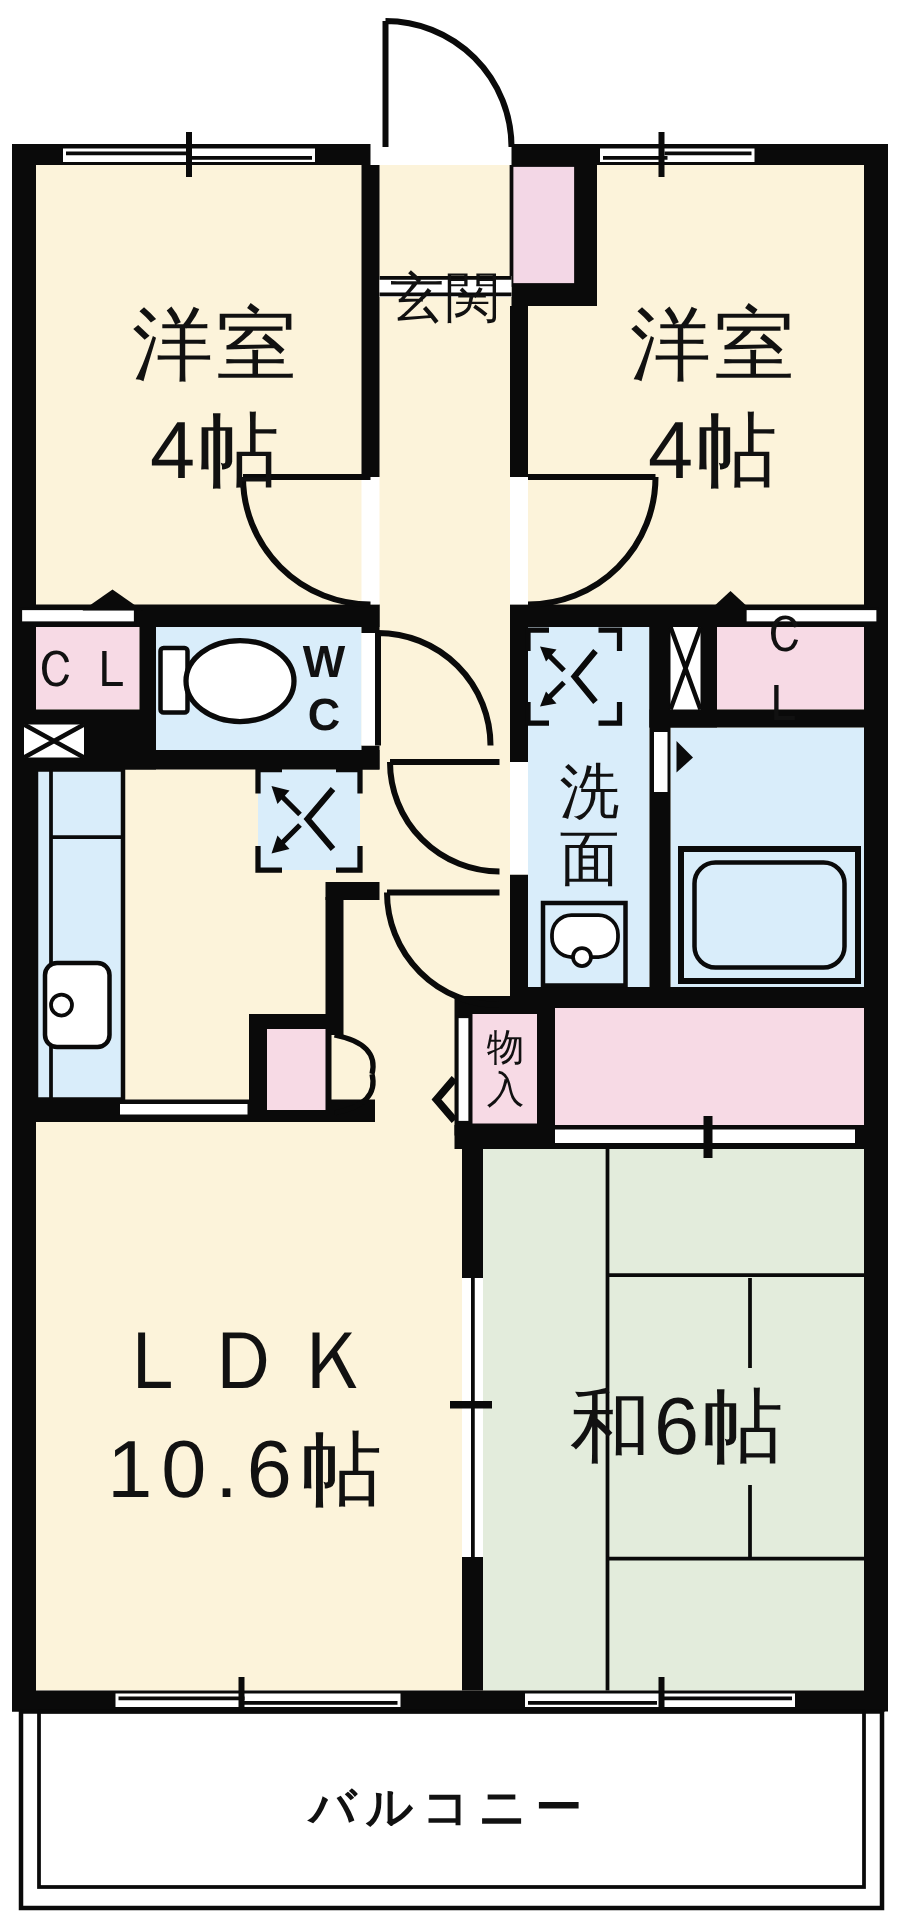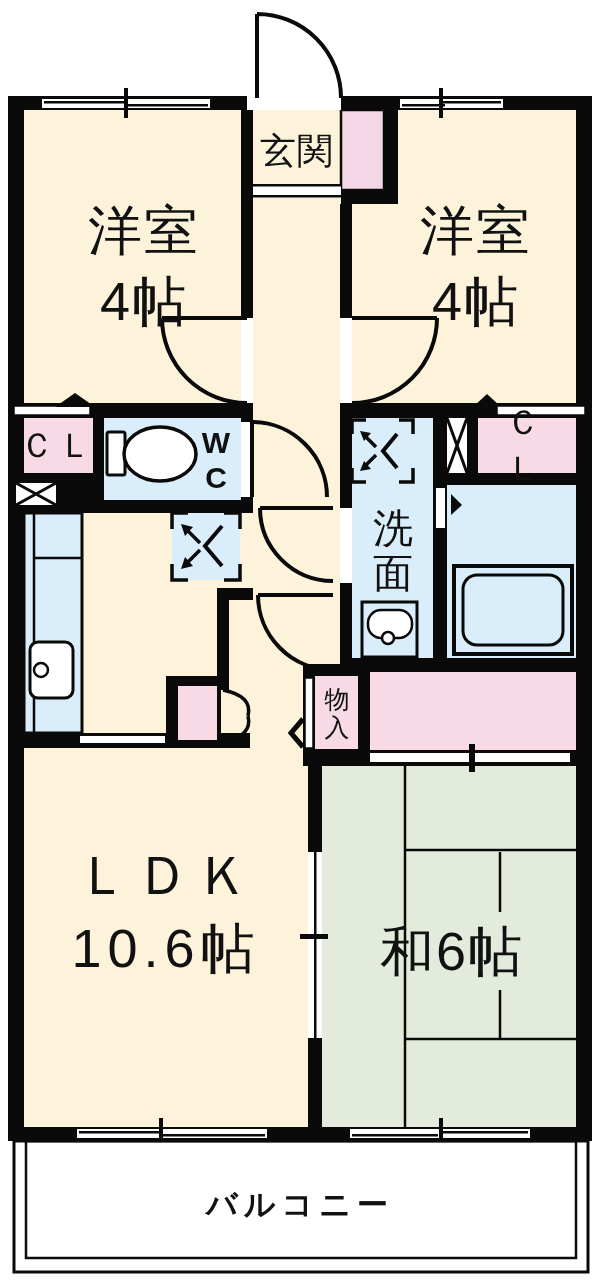--- a/index.html
+++ b/index.html
@@ -2,28 +2,28 @@
 <html><head>
 <meta charset="utf-8">
 <style>
   html,body{margin:0;padding:0;background:#fff;}
   #stage{position:relative;width:600px;height:1288px;background:#ffffff;overflow:hidden;
          font-family:"Liberation Sans","DejaVu Sans",sans-serif;}
   #plan-svg{position:absolute;left:0;top:0;}
   .lbl{position:absolute;transform:translate(-50%,-50%);color:#111;text-align:center;
        white-space:pre-line;font-weight:500;}
   .lbl-room{font-size:54px;line-height:1.32;letter-spacing:2px;margin-left:12px;}
-  .lbl-genkan{font-size:36px;letter-spacing:1px;}
+  .lbl-genkan{font-size:36px;letter-spacing:1px;margin-top:48px;}
   .lbl-wc{font-size:30px;line-height:1.15;font-weight:600;}
   .lbl-cl{font-size:34px;letter-spacing:4px;}
   .lbl-wash{font-size:40px;line-height:1.12;}
   .lbl-bath{font-size:40px;letter-spacing:2px;}
   .lbl-oshiire{font-size:44px;letter-spacing:4px;}
   .lbl-mono{font-size:25px;line-height:1.1;}
-  .lbl-ldk{font-size:54px;line-height:1.35;letter-spacing:6px;}
+  .lbl-ldk{font-size:54px;line-height:1.35;letter-spacing:6px;margin-top:32px;}
   .lbl-wa{font-size:54px;letter-spacing:2px;text-align:right;}
   .lbl-balcony{font-size:31px;letter-spacing:6px;font-weight:bold;}
 </style>
 </head>
 <body>
 
 <div id="stage">
 <svg id="plan-svg" width="600" height="1288" viewBox="0 0 600 1288">
 
   <g>

